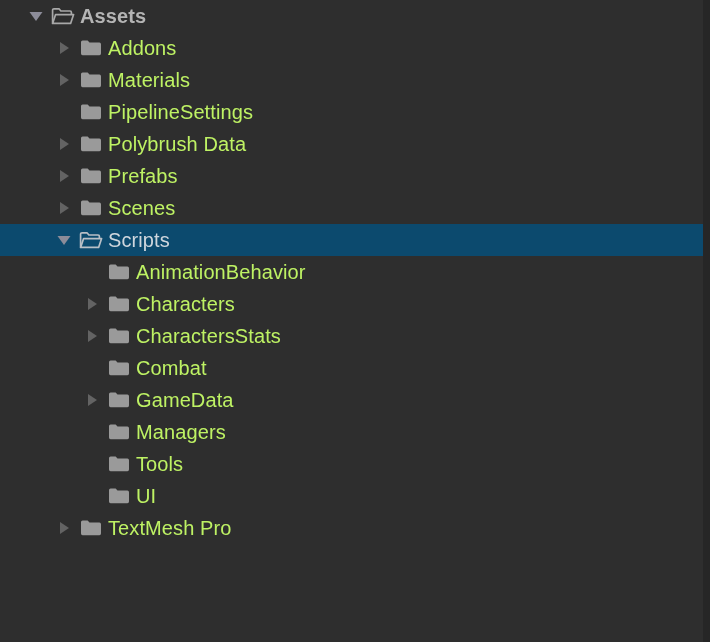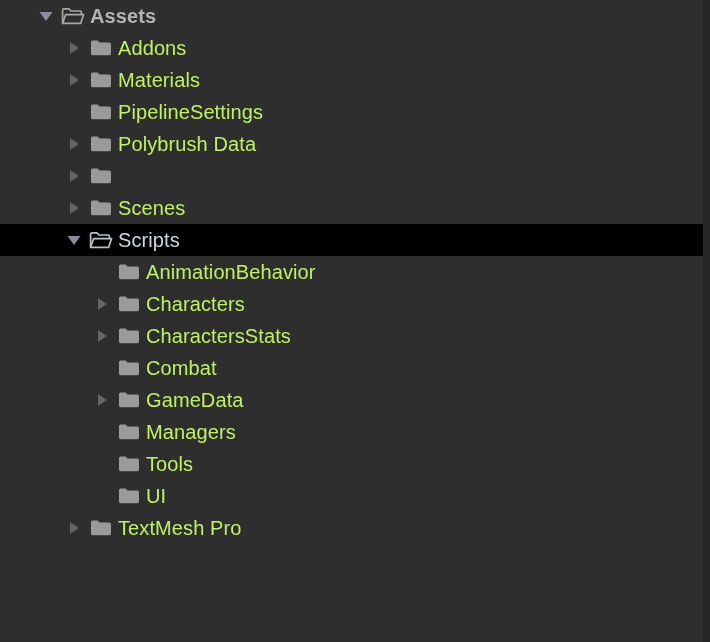--- a/index.html
+++ b/index.html
@@ -25,24 +25,23 @@
     height: 100%;
     background: #262626;
   }
   .tree-row {
     position: relative;
     height: 32px;
     display: flex;
     align-items: center;
     white-space: nowrap;
     box-sizing: border-box;
-    padding-left: 10px;
   }
   .tree-row.selected {
-    background: #000000;
+    background: #0c4a6e;
   }
   
   .indent {
     flex: 0 0 auto;
     height: 1px;
   }
   
   .twisty {
     flex: 0 0 auto;
     width: 28px;
@@ -159,20 +158,21 @@
         <span class="twisty">
           <svg width="13" height="14" viewBox="0 0 13 14">
             <path class="tri-collapsed" d="M2 1 L11 7 L2 13 Z"></path>
           </svg>
         </span>
         <span class="folder-icon">
           <svg width="22" height="18" viewBox="0 0 22 18">
             <path class="folder-closed-shape" d="M1 3 a1.6 1.6 0 0 1 1.6-1.6 H7.6 l1.9 2.2 H19.4 a1.6 1.6 0 0 1 1.6 1.6 V14.6 a1.6 1.6 0 0 1 -1.6 1.6 H2.6 A1.6 1.6 0 0 1 1 14.6 Z"></path>
           </svg>
         </span>
+        <span class="row-label">Prefabs</span>
       </div>
       <div class="tree-row">
         <span class="indent" style="width: 50px;"></span>
         <span class="twisty">
           <svg width="13" height="14" viewBox="0 0 13 14">
             <path class="tri-collapsed" d="M2 1 L11 7 L2 13 Z"></path>
           </svg>
         </span>
         <span class="folder-icon">
           <svg width="22" height="18" viewBox="0 0 22 18">

